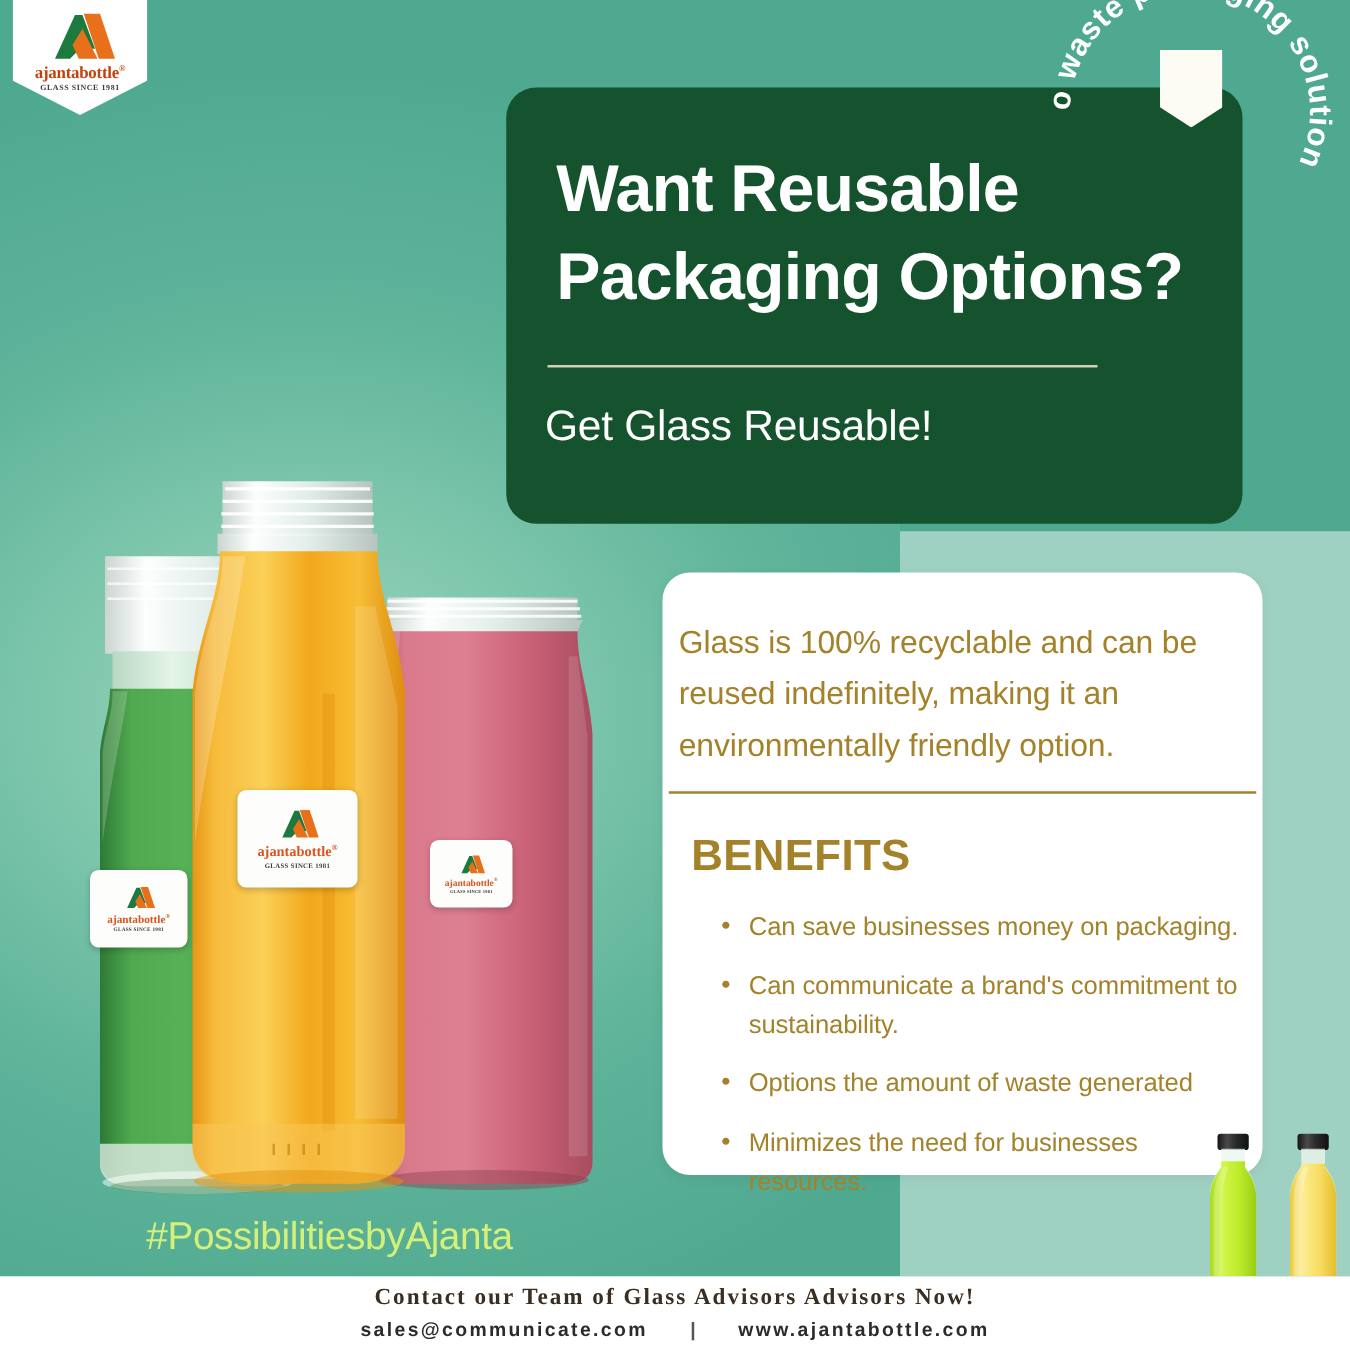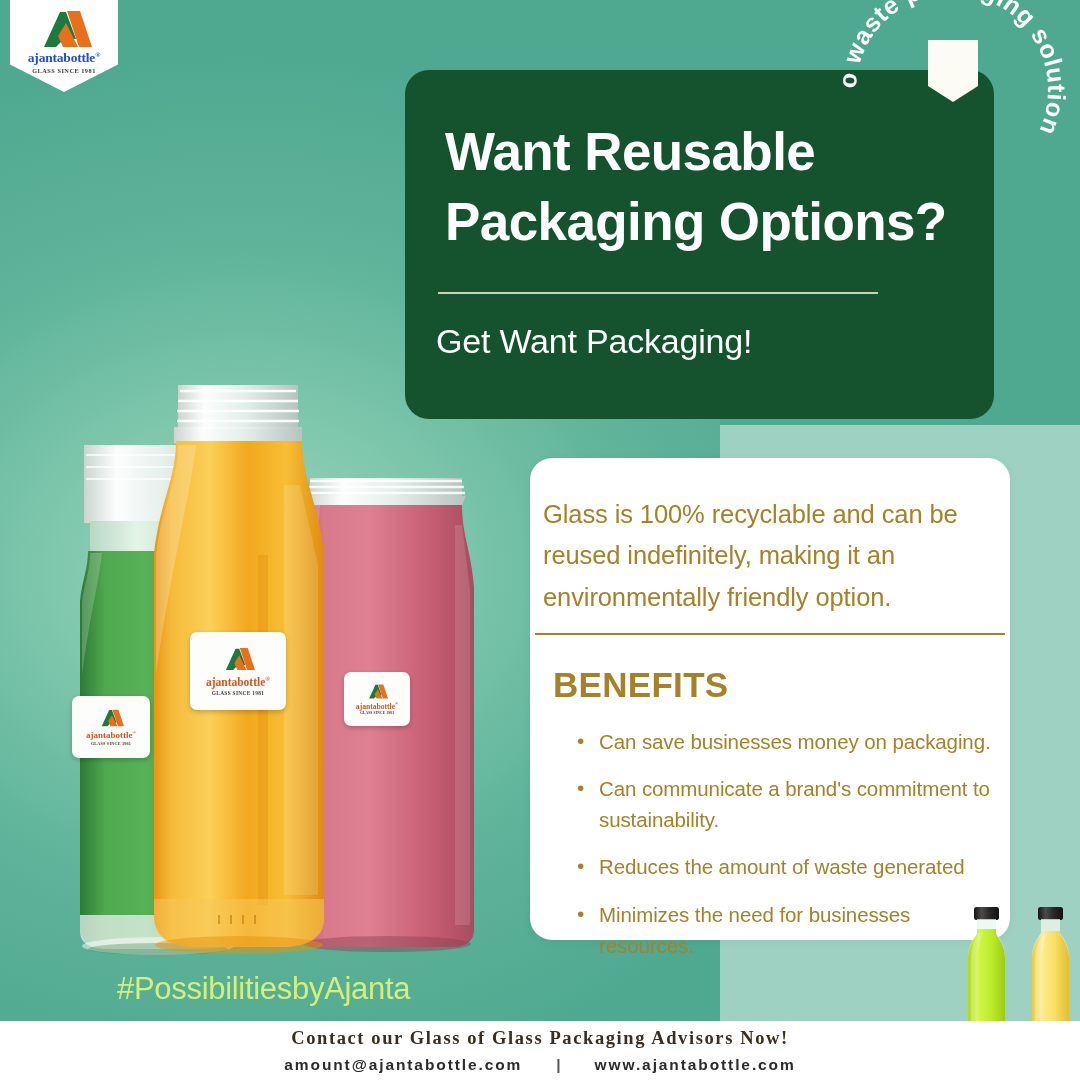--- a/index.html
+++ b/index.html
@@ -33,21 +33,21 @@
   
   .logo-badge{
     position:absolute; left:10px; top:0px; width:108px; height:92px;
     background:#ffffff;
     clip-path: polygon(0 0, 100% 0, 100% 70%, 50% 100%, 0 70%);
     display:flex; flex-direction:column; align-items:center;
     padding-top:9px;
   }
   .logo-mark{ width:56px; height:40px; display:block; }
   .logo-word{
-    font-size:13.5px; font-weight:bold; color:#1d4ed8;
+    font-size:13.5px; font-weight:bold; color:#c2410c;
     letter-spacing:-.2px; margin-top:1px; position:relative;
     font-family:"Liberation Serif", serif;
   }
   .logo-word .reg{ font-size:7px; vertical-align:super; }
   .logo-tag{
     font-size:6.3px; font-weight:bold; color:#3B3B3B;
     letter-spacing:.5px; margin-top:1px;
     font-family:"Liberation Serif", serif;
   }
 
@@ -200,21 +200,21 @@
       <polygon points="30,3 40,30 28,30 20,38 8,38 24,3" fill="#1C7A3E"></polygon>
       <polygon points="30,14 42,38 27,38 22,27" fill="#E8701A"></polygon>
     </svg>
     <div class="logo-word"><span>ajantabottle</span><span class="reg">®</span></div>
     <div class="logo-tag">GLASS SINCE 1981</div>
   </div>
 
   <div class="gold-box">
     <div class="headline">Want Reusable Packaging Options?</div>
     <div class="gold-rule"></div>
-    <div class="subhead">Get Want Packaging!</div>
+    <div class="subhead">Get Glass Reusable!</div>
   </div>
 
   <div class="seal">
     <svg viewBox="0 0 232 232">
       <defs>
         <path id="arc" d="M 20,116 A 96,96 0 1 1 212,116 A 96,96 0 1 1 20,116"></path>
       </defs>
       <text>
         <textPath href="#arc" startOffset="25.5%" text-anchor="middle">zero waste packaging solution</textPath>
       </text>
@@ -346,21 +346,21 @@
     <div class="bl-tag">GLASS SINCE 1981</div>
   </div>
 
   <div class="card">
     <div class="card-lead">Glass is 100% recyclable and can be reused indefinitely, making it an environmentally friendly option.</div>
     <div class="card-rule"></div>
     <div class="benefits-title">BENEFITS</div>
     <ul class="benefits-list">
       <li>Can save businesses money on packaging.</li>
       <li>Can communicate a brand's commitment to sustainability.</li>
-      <li>Reduces the amount of waste generated</li>
+      <li>Options the amount of waste generated</li>
       <li>Minimizes the need for businesses resources.</li>
     </ul>
   </div>
 
   <div class="hashtag">#PossibilitiesbyAjanta</div>
 
   <div class="mini-bottles">
     <svg width="125" height="118" viewBox="0 0 125 118">
       <defs>
         <linearGradient id="gLime" x1="0" y1="0" x2="1" y2="0">
@@ -393,21 +393,21 @@
       <g>
         <rect x="83" y="4" width="25" height="13" rx="2.5" fill="url(#gCap)"></rect>
         <path d="M86,16 L105,16 L105,30 C110,37 114,44 114,55 L114,118 L77,118 L77,55 C77,44 81,37 86,30 Z" fill="#f4f7ee" opacity=".75"></path>
         <path d="M86,28 L105,28 L105,31 C110,38 114,45 114,56 L114,118 L77,118 L77,56 C77,45 81,38 86,31 Z" fill="url(#gYel)"></path>
         <path d="M88,31 C83,39 80,46 80,57 L80,118 L87,118 L87,57 C87,46 89,39 92,31 Z" fill="#ffffff" opacity=".26"></path>
       </g>
     </svg>
   </div>
 
   <div class="footer">
-    <div class="footer-line1">Contact our Glass of Glass Packaging Advisors Now!</div>
+    <div class="footer-line1">Contact our Team of Glass Advisors Advisors Now!</div>
     <div class="footer-line2">
-      <span>amount@ajantabottle.com</span>
+      <span>sales@communicate.com</span>
       <span class="footer-sep">|</span>
       <span>www.ajantabottle.com</span>
     </div>
   </div>
 
 </div>
 
 </body></html>

